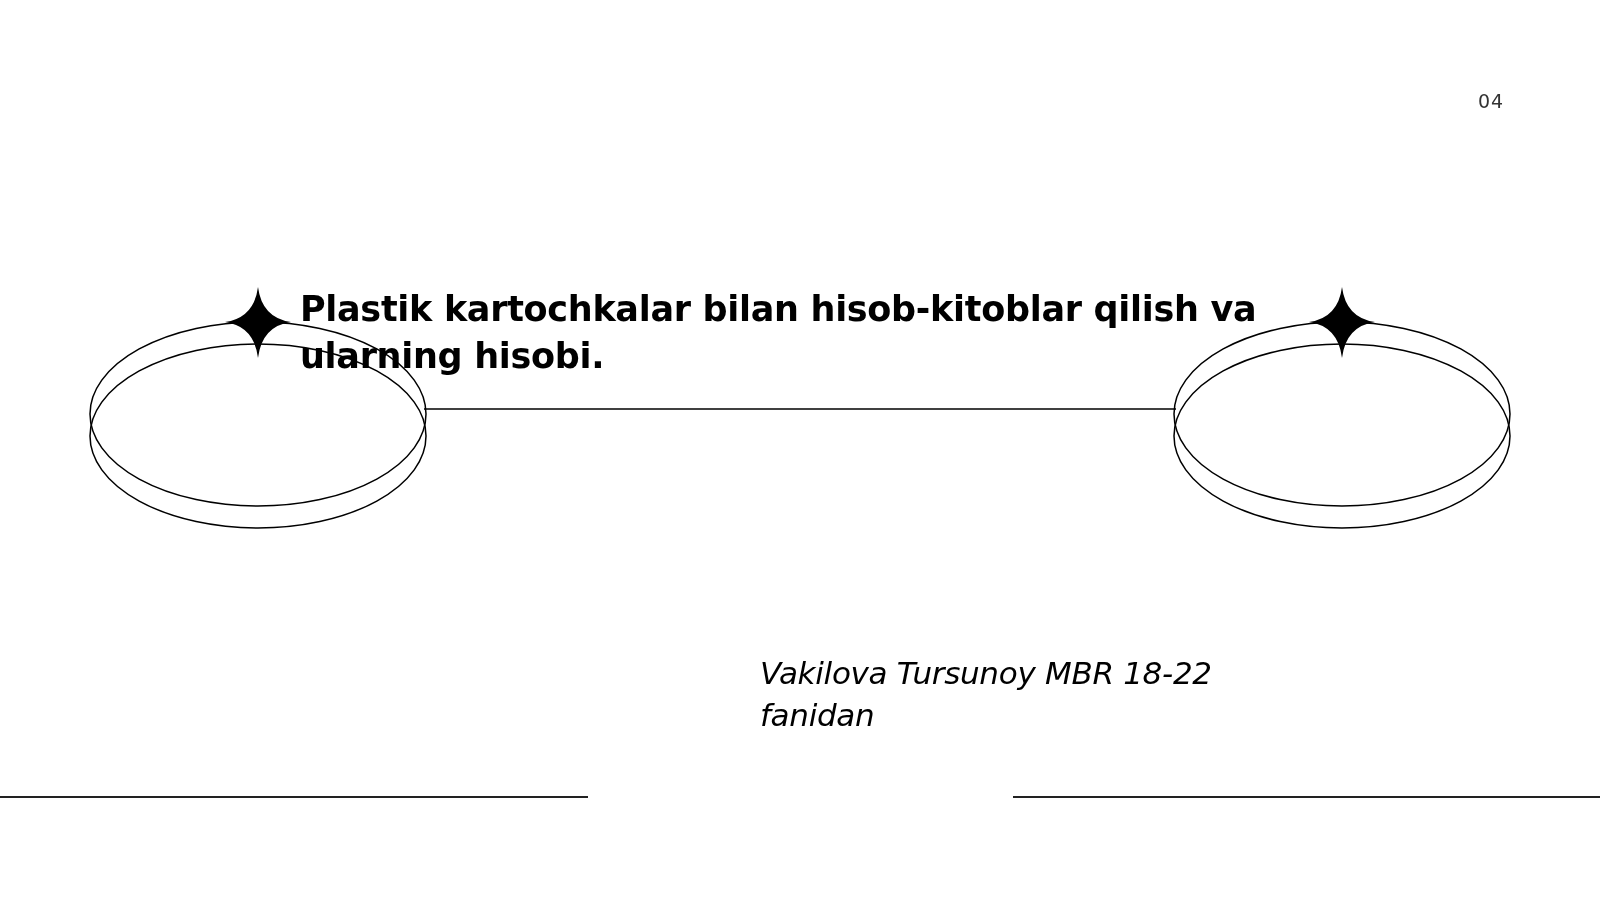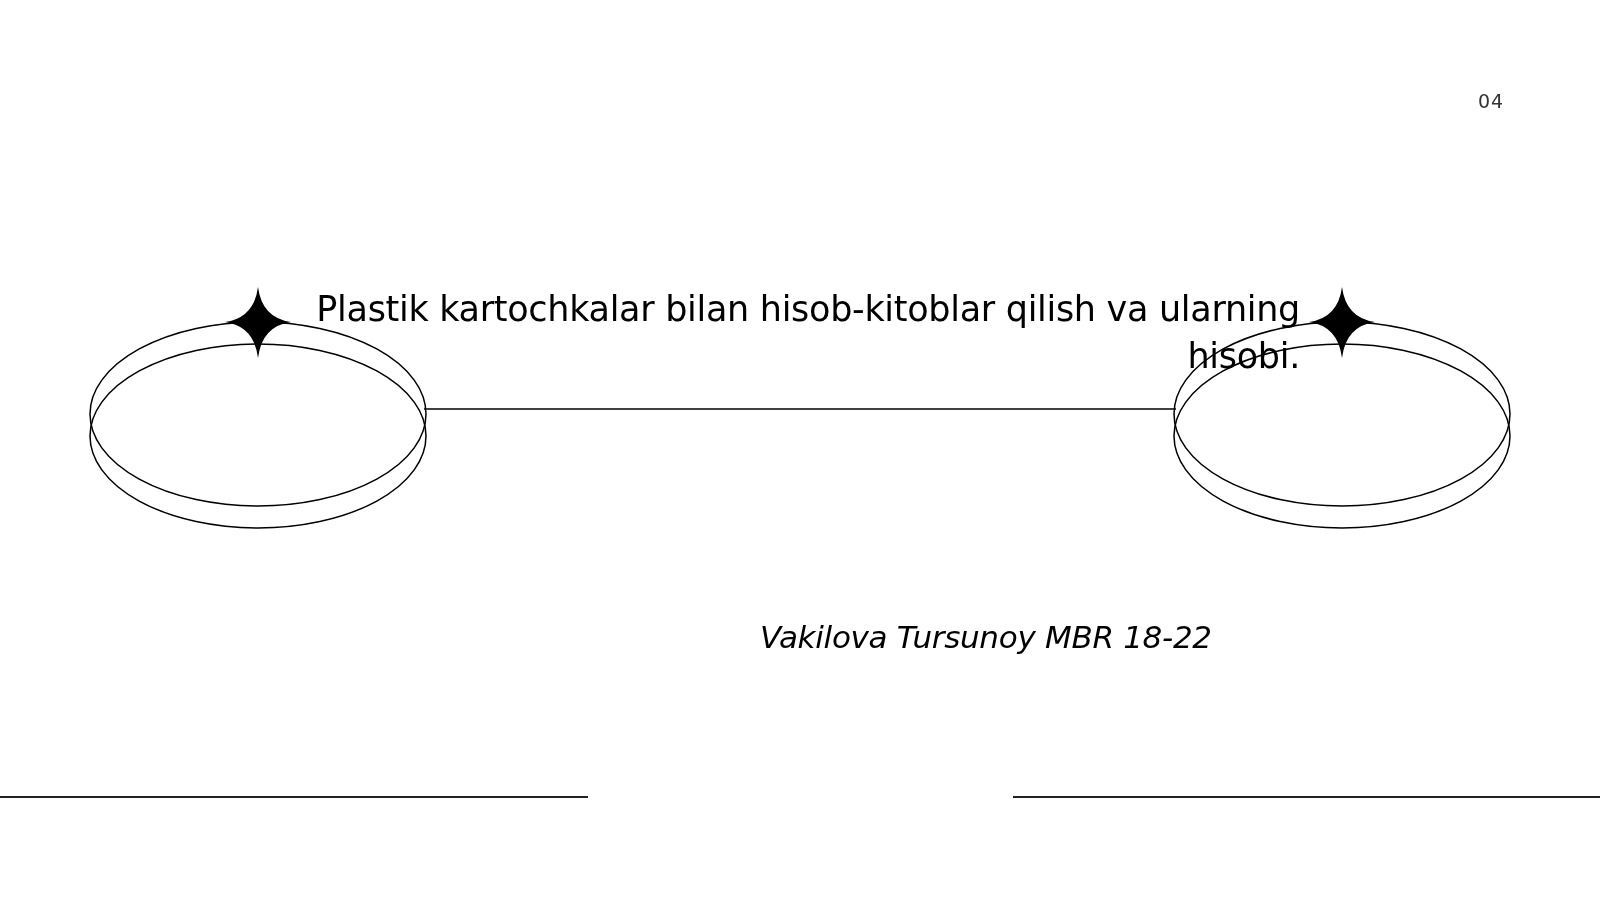--- a/index.html
+++ b/index.html
@@ -1,20 +1,20 @@
 <!DOCTYPE html>
 <html><head>
 <meta charset="utf-8">
 <style>
   html, body { margin:0; padding:0; background:#ffffff; }
   body { width:1600px; height:900px; position:relative; overflow:hidden; font-family:"DejaVu Sans", sans-serif; color:#000; }
   .page-num { position:absolute; left:1478px; top:90px; font-size:19px; color:#333; letter-spacing:1px; }
   .deco { position:absolute; left:0; top:0; }
-  .title { position:absolute; left:300px; top:286px; width:1000px; text-align:right; font-weight:normal; font-size:35px; line-height:47px; letter-spacing:-0.3px; }
-  .subtitle { position:absolute; left:760px; top:616px; font-style:italic; font-size:31px; line-height:42px; letter-spacing:-0.3px; }
+  .title { position:absolute; left:300px; top:286px; width:1000px; text-align:left; font-weight:bold; font-size:35px; line-height:47px; letter-spacing:-0.3px; }
+  .subtitle { position:absolute; left:760px; top:652px; font-style:italic; font-size:31px; line-height:42px; letter-spacing:-0.3px; }
 </style>
 </head>
 <body>
 
 <div>
   <div class="page-num">04</div>
 
   <svg class="deco" width="1600" height="900" viewBox="0 0 1600 900">
 
     <line x1="424" y1="409" x2="1176" y2="409" stroke="#000" stroke-width="1.6"></line>
@@ -34,14 +34,15 @@
     <path d="M1342 287 Q1346 318 1375 322 Q1346 326 1342 358 Q1338 326 1309 322 Q1338 318 1342 287 Z" fill="#000"></path>
 
     <line x1="0" y1="797" x2="588" y2="797" stroke="#222" stroke-width="2"></line>
     <line x1="1013" y1="797" x2="1600" y2="797" stroke="#222" stroke-width="2"></line>
   </svg>
 
   <div class="title">Plastik kartochkalar bilan hisob-kitoblar qilish va ularning hisobi.</div>
 
   <div class="subtitle">
     <div>Vakilova Tursunoy MBR 18-22</div>
+    <div>fanidan</div>
   </div>
 </div>
 
 </body></html>

